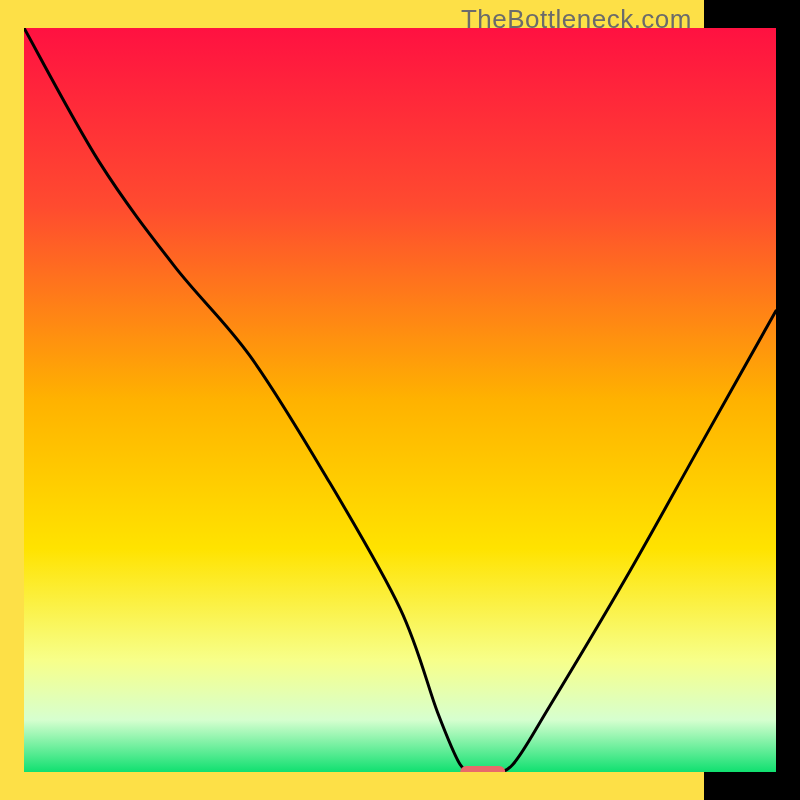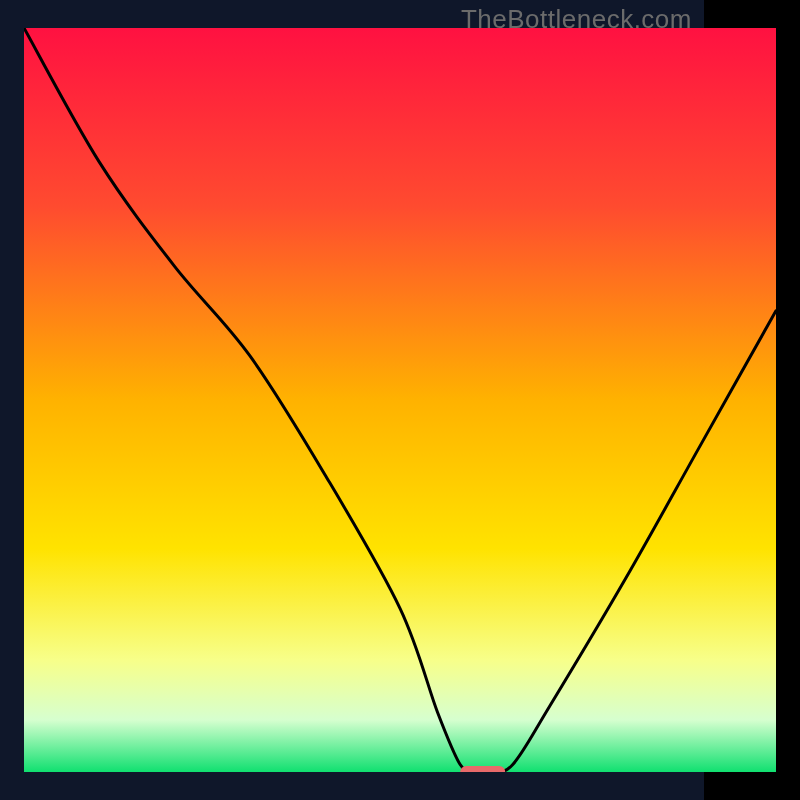--- a/index.html
+++ b/index.html
@@ -8,21 +8,21 @@
     width: 800px;
     height: 800px;
     background: #000;
     overflow: hidden;
     font-family: Arial, Helvetica, sans-serif;
   }
   .frame {
     position: relative;
     width: 704px;
     height: 800px;
-    background: #0f172a;
+    background: #fde047;
   }
   .watermark {
     position: absolute;
     top: 4px;
     right: 12px;
     color: #6b6b6b;
     font-size: 26px;
     font-weight: 500;
     letter-spacing: 0.5px;
     z-index: 5;

